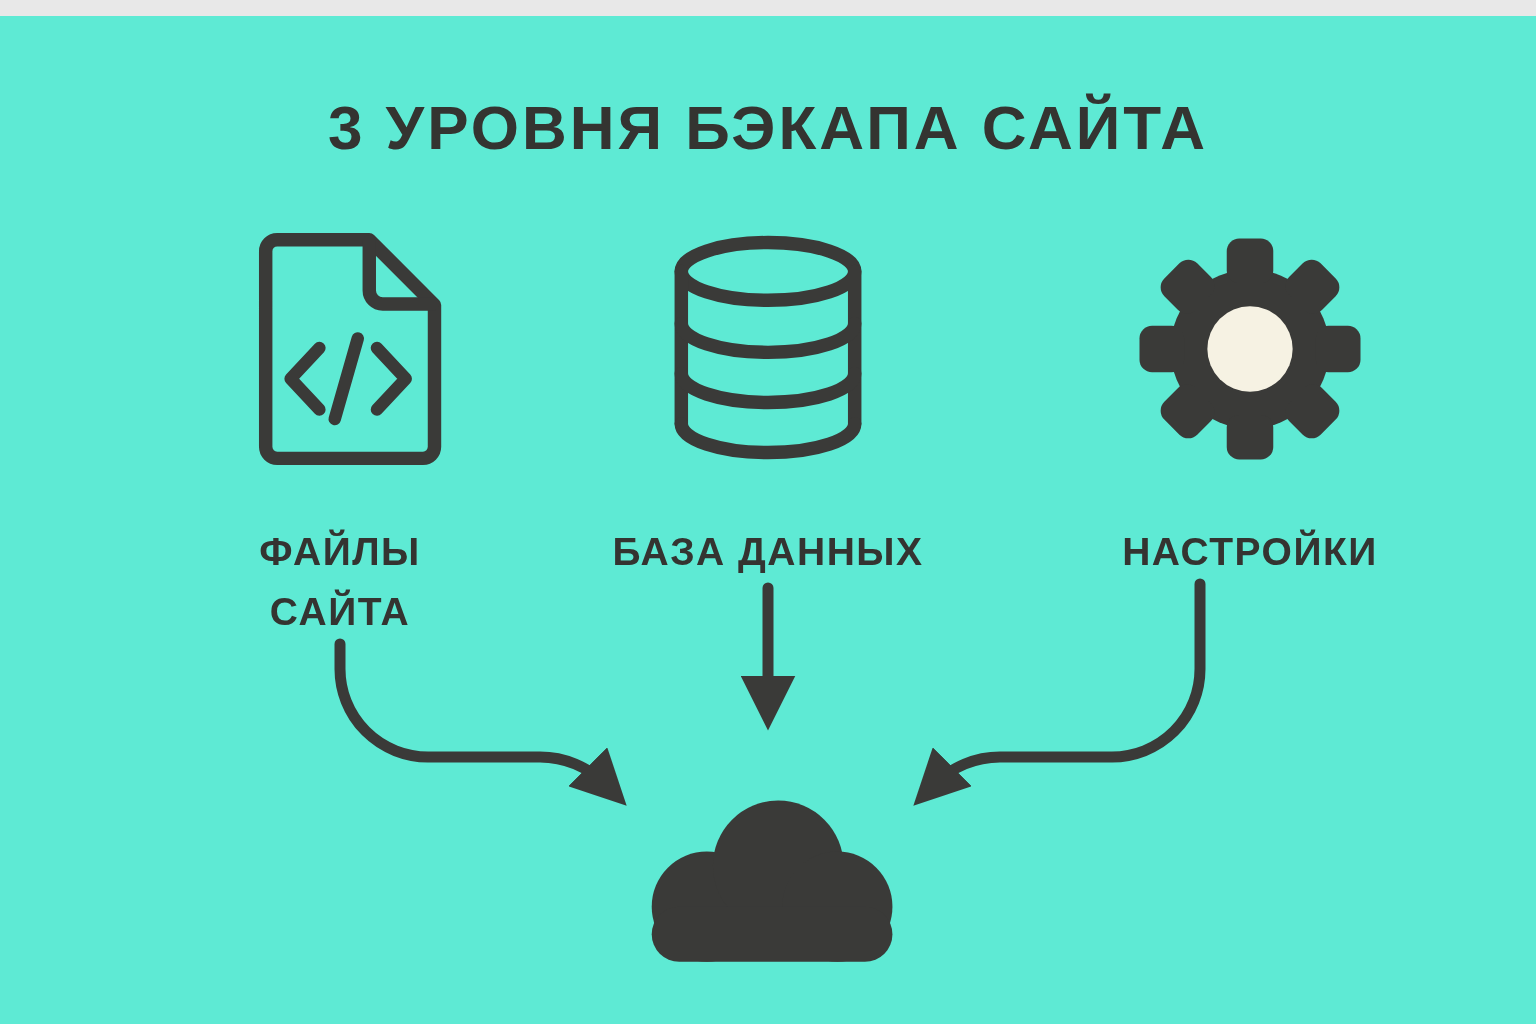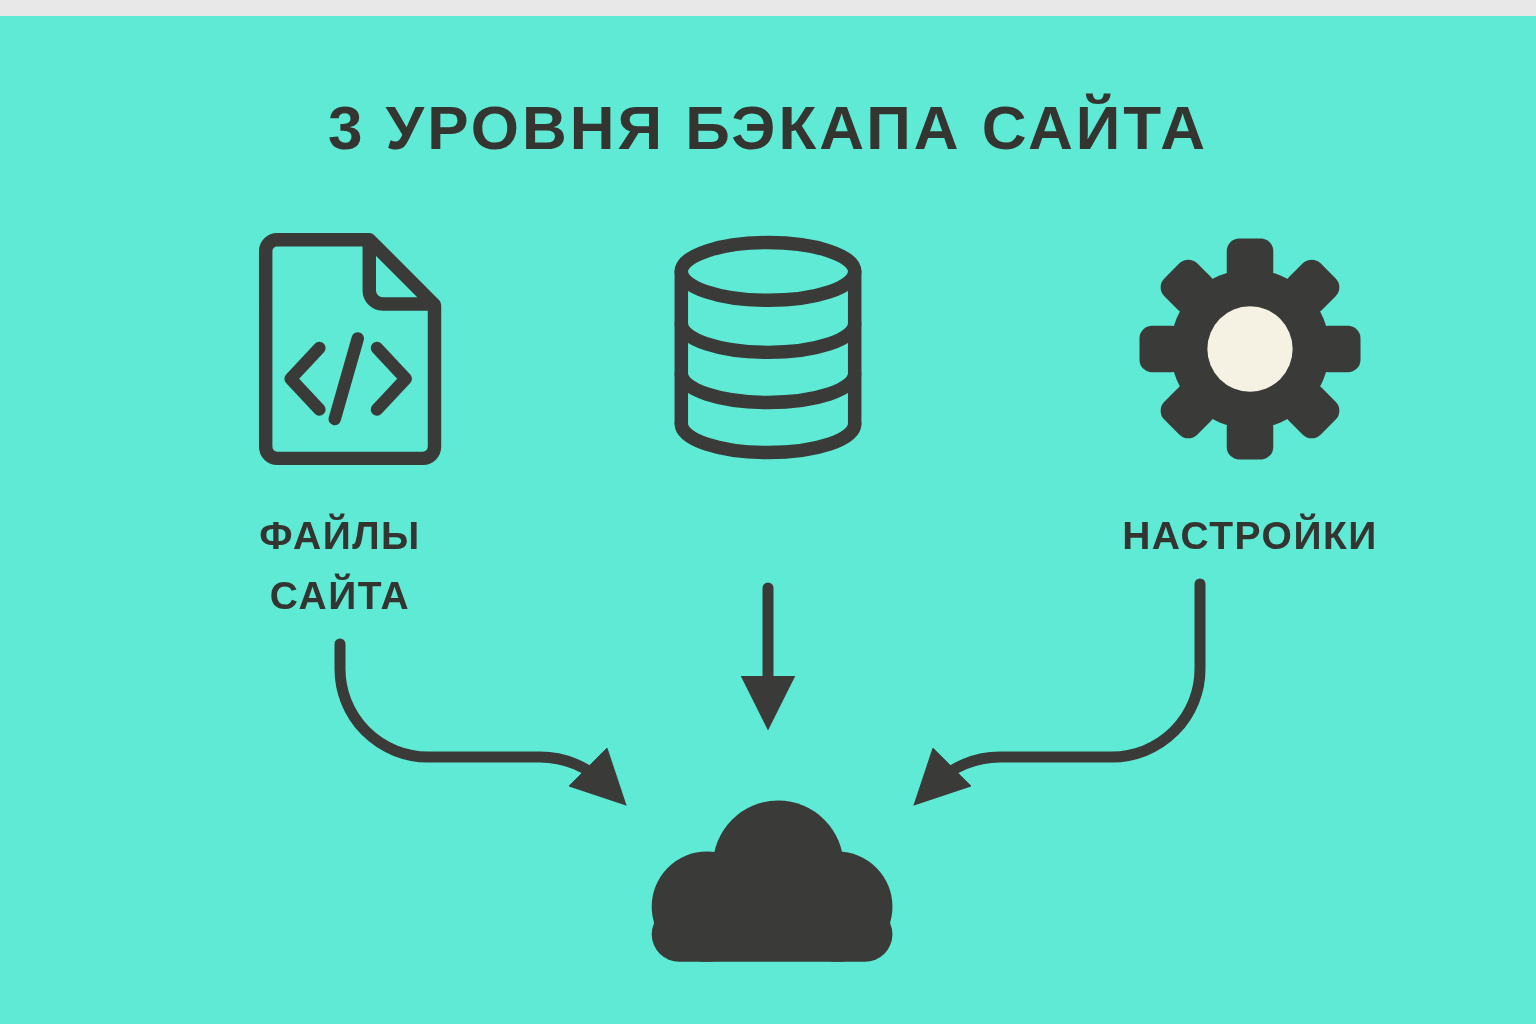--- a/index.html
+++ b/index.html
@@ -25,20 +25,21 @@
     letter-spacing: 3px;
     color: #343431;
   }
   .column {
     position: absolute;
     top: 206px;
     width: 340px;
     display: flex;
     flex-direction: column;
     align-items: center;
+    gap: 16px;
   }
   .col-files { left: 170px; }
   .col-db    { left: 598px; }
   .col-gear  { left: 1080px; }
   .icon-box {
     height: 254px;
     display: flex;
     align-items: center;
     justify-content: center;
   }
@@ -95,20 +96,21 @@
     <div class="icon-box">
       <svg class="stroke-icon" width="222" height="236" viewBox="0 0 230 245" stroke-width="14">
         <ellipse cx="115" cy="42" rx="90" ry="30"></ellipse>
         <path d="M25,42 V200"></path>
         <path d="M205,42 V200"></path>
         <path d="M25,96 A90,30 0 0 0 205,96"></path>
         <path d="M25,148 A90,30 0 0 0 205,148"></path>
         <path d="M25,200 A90,30 0 0 0 205,200"></path>
       </svg>
     </div>
+    <div class="label">БАЗА ДАННЫХ</div>
   </div>
 
   <div class="column col-gear">
     <div class="icon-box">
       <svg width="252" height="252" viewBox="0 0 260 260">
         <g fill="#3a3a38">
           <circle cx="130" cy="130" r="82"></circle>
           <rect x="106" y="16" width="48" height="46" rx="13"></rect>
           <rect x="106" y="16" width="48" height="46" rx="13" transform="rotate(45 130 130)"></rect>
           <rect x="106" y="16" width="48" height="46" rx="13" transform="rotate(90 130 130)"></rect>

